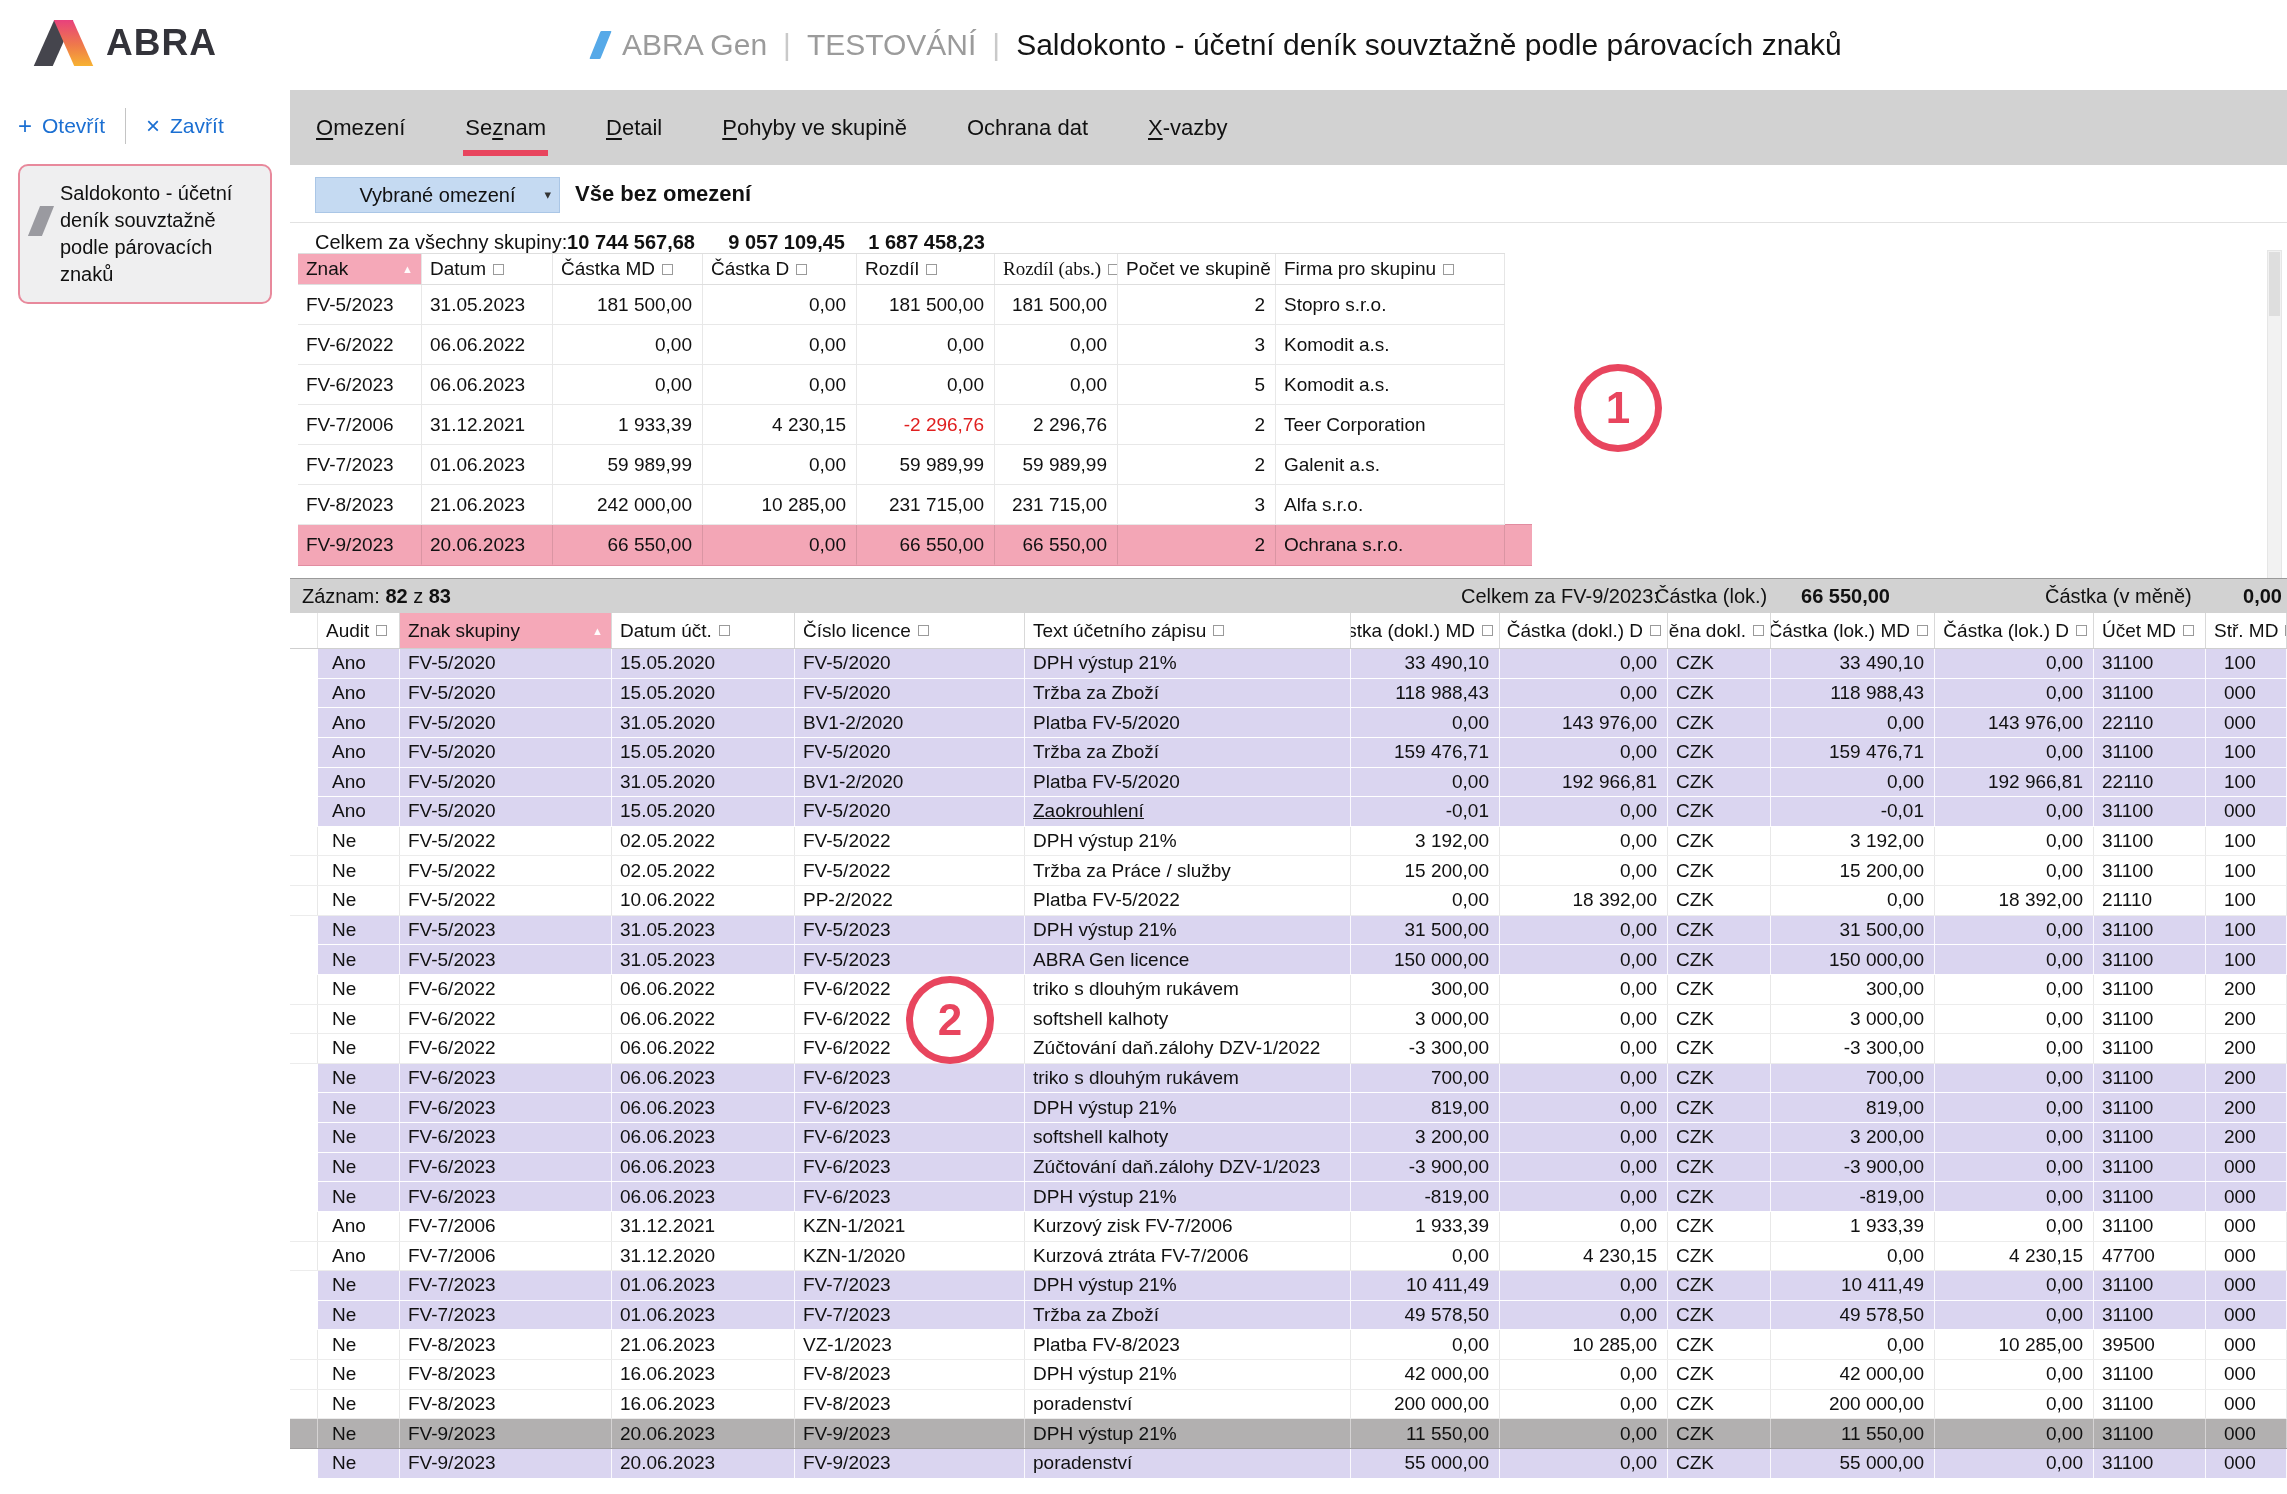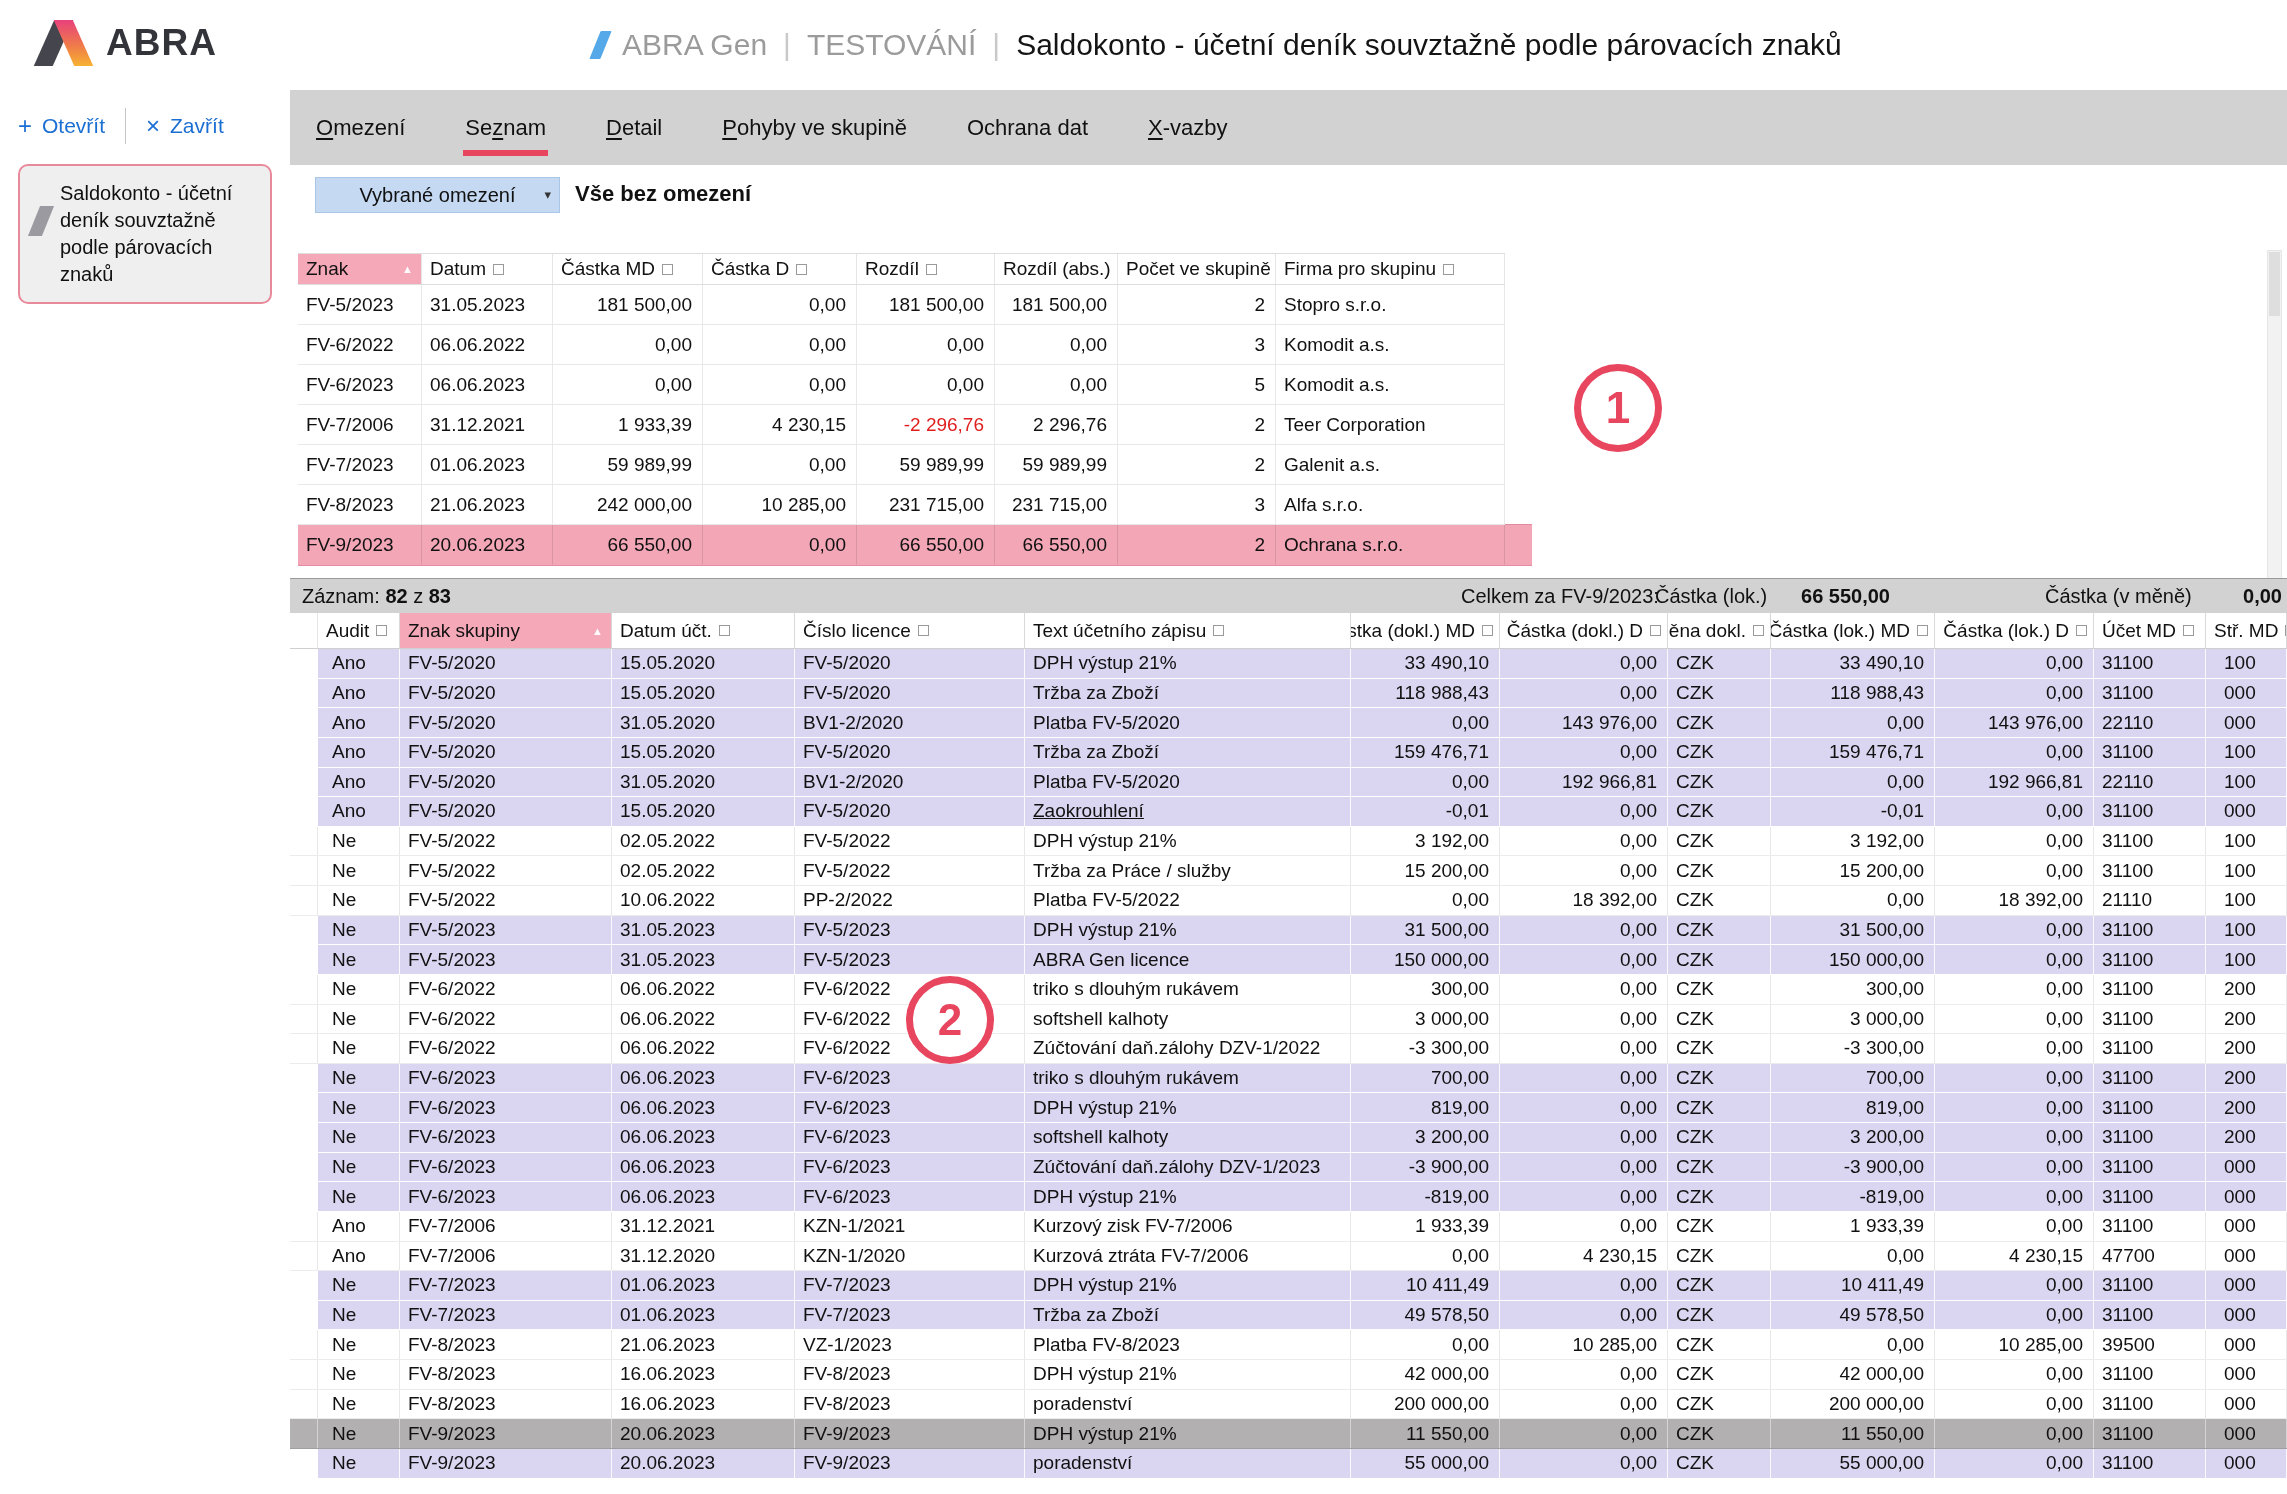--- a/index.html
+++ b/index.html
@@ -145,20 +145,26 @@
       <div class="tab"><span class="accel">X</span><span>-vazby</span></div>
     </nav>
 
   <section class="panel-top">
     <div class="dropdown">
       <span>Vybrané omezení</span>
       <span class="caret">▾</span>
     </div>
     <div class="filter-summary">Vše bez omezení</div>
 
+    <div class="totals-row">
+      <span class="totals-label">Celkem za všechny skupiny:</span>
+      <span class="tot-val tot-0">10 744 567,68</span>
+      <span class="tot-val tot-1">9 057 109,45</span>
+      <span class="tot-val tot-2">1 687 458,23</span>
+    </div>
 
     <div class="g-table">
       <div class="g-head">
           <div class="g-hcell hl" style="width: 124px;">
             <span>Znak</span>
             <div class="sort-asc">▲</div>
           </div>
           <div class="g-hcell" style="width: 131px;">
             <span>Datum</span>
             <div class="sort-box"></div>
@@ -168,21 +174,21 @@
             <div class="sort-box"></div>
           </div>
           <div class="g-hcell" style="width: 154px;">
             <span>Částka D</span>
             <div class="sort-box"></div>
           </div>
           <div class="g-hcell" style="width: 138px;">
             <span>Rozdíl</span>
             <div class="sort-box"></div>
           </div>
-          <div class="g-hcell" style="width: 123px;">
+          <div class="g-hcell" style="width: 123px; font-family: Liberation Serif, serif;">
             <span>Rozdíl (abs.)</span>
             <div class="sort-box"></div>
           </div>
           <div class="g-hcell" style="width: 158px;">
             <span>Počet ve skupině</span>
           </div>
           <div class="g-hcell" style="width: 229px;">
             <span>Firma pro skupinu</span>
             <div class="sort-box"></div>
           </div>

